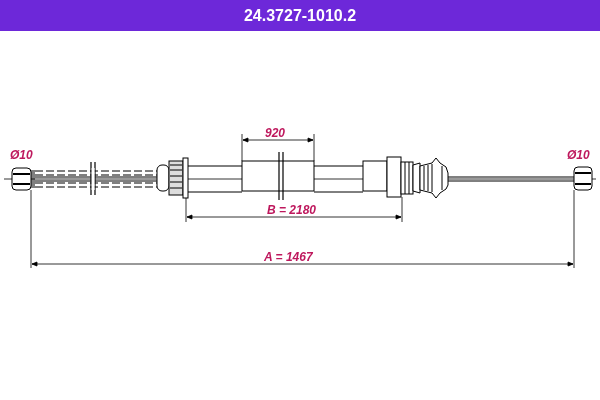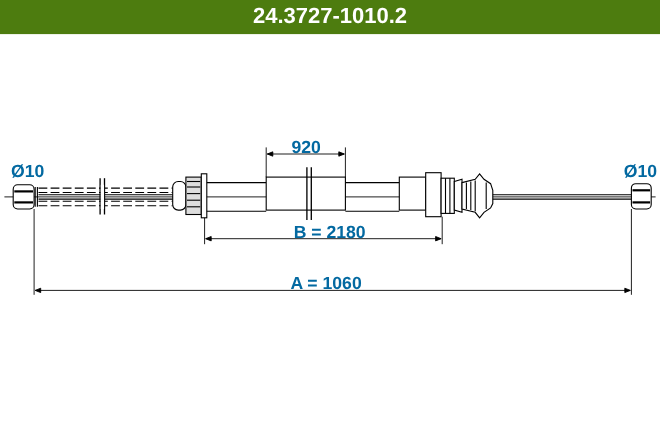--- a/index.html
+++ b/index.html
@@ -1,20 +1,20 @@
 <!DOCTYPE html>
 <html><head>
   <meta charset="utf-8">
   <style>
     html, body { margin:0; padding:0; background:#ffffff; }
     body { width:600px; height:400px; position:relative; overflow:hidden; font-family:"Liberation Sans", sans-serif; }
-    .header { position:absolute; left:0; top:0; width:600px; height:31px; background:#4d7c0f; color:#fff; font-weight:bold; font-size:20px; display:flex; justify-content:center; align-items:center; gap:38px; letter-spacing:0px; }
+    .header { position:absolute; left:0; top:0; width:600px; height:31px; background:#6d28d9; color:#fff; font-weight:bold; font-size:16px; display:flex; justify-content:center; align-items:center; gap:38px; letter-spacing:0px; }
     .header span { line-height:31px; }
     svg { position:absolute; left:0; top:0; }
-    .lbl { position:absolute; font-weight:bold; font-size:16px; color:#0369a1; white-space:nowrap; }
+    .lbl { position:absolute; font-weight:bold; font-size:12px; color:#be185d; white-space:nowrap;font-style:italic; }
   </style>
 </head>
 <body>
 
 <div class="header">
   <span>24.3727-1010.2</span>
 </div>
 
 <svg width="600" height="400" xmlns="http://www.w3.org/2000/svg">
   <g stroke="#000" fill="none" stroke-width="1">
@@ -106,13 +106,13 @@
       <line x1="32" y1="264" x2="573" y2="264"></line>
       <path d="M32,264 l5,-2 v4 z M573,264 l-5,-2 v4 z" fill="#000"></path>
     </g>
   </g>
 </svg>
 
 <div class="lbl" style="left:10px; top:148px;">Ø10</div>
 <div class="lbl" style="left:567px; top:148px;">Ø10</div>
 <div class="lbl" style="left:265px; top:126px;">920</div>
 <div class="lbl" style="left:267px; top:203px;">B = 2180</div>
-<div class="lbl" style="left:264px; top:250px;">A = 1060</div>
+<div class="lbl" style="left:264px; top:250px;">A = 1467</div>
 
 </body></html>

